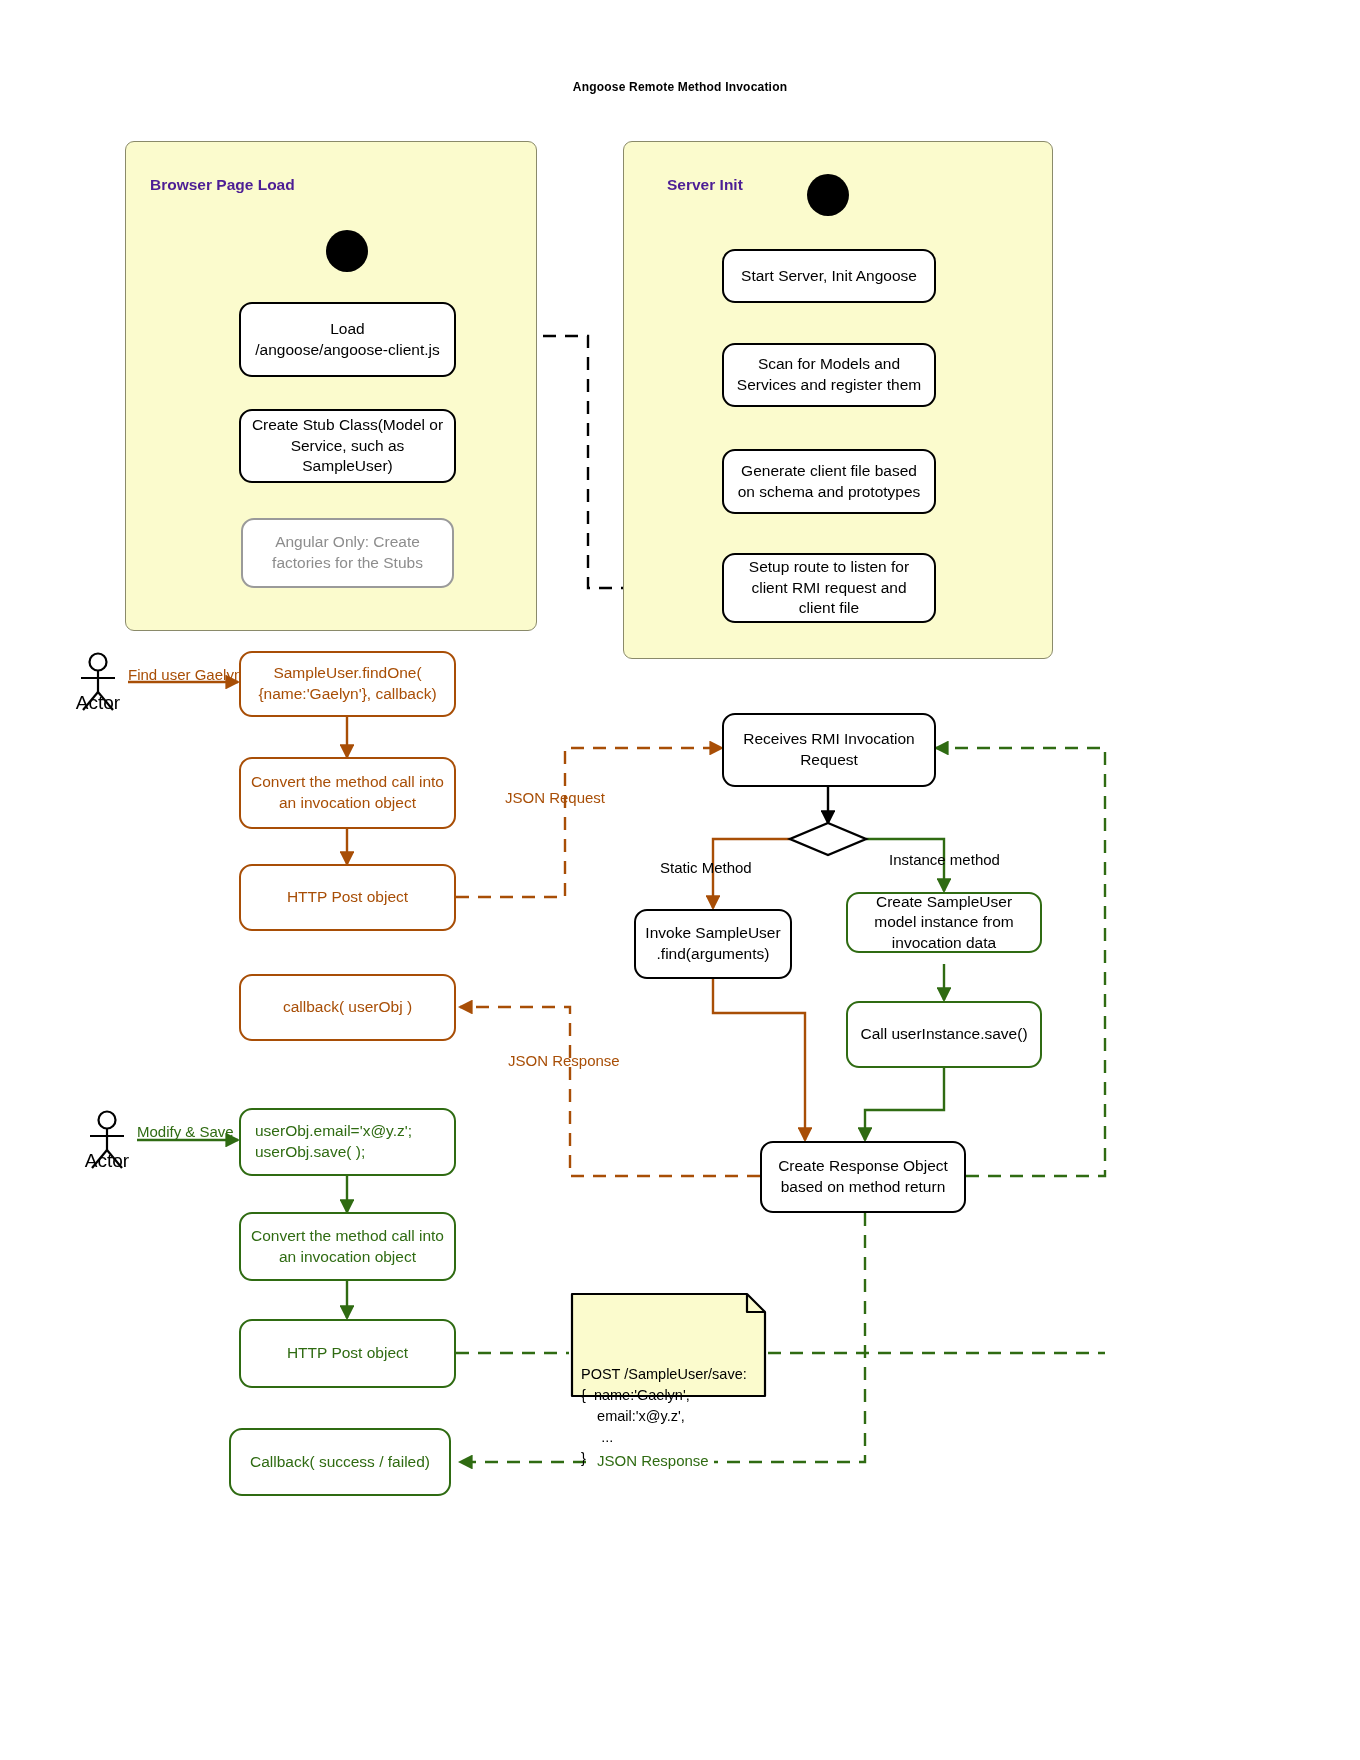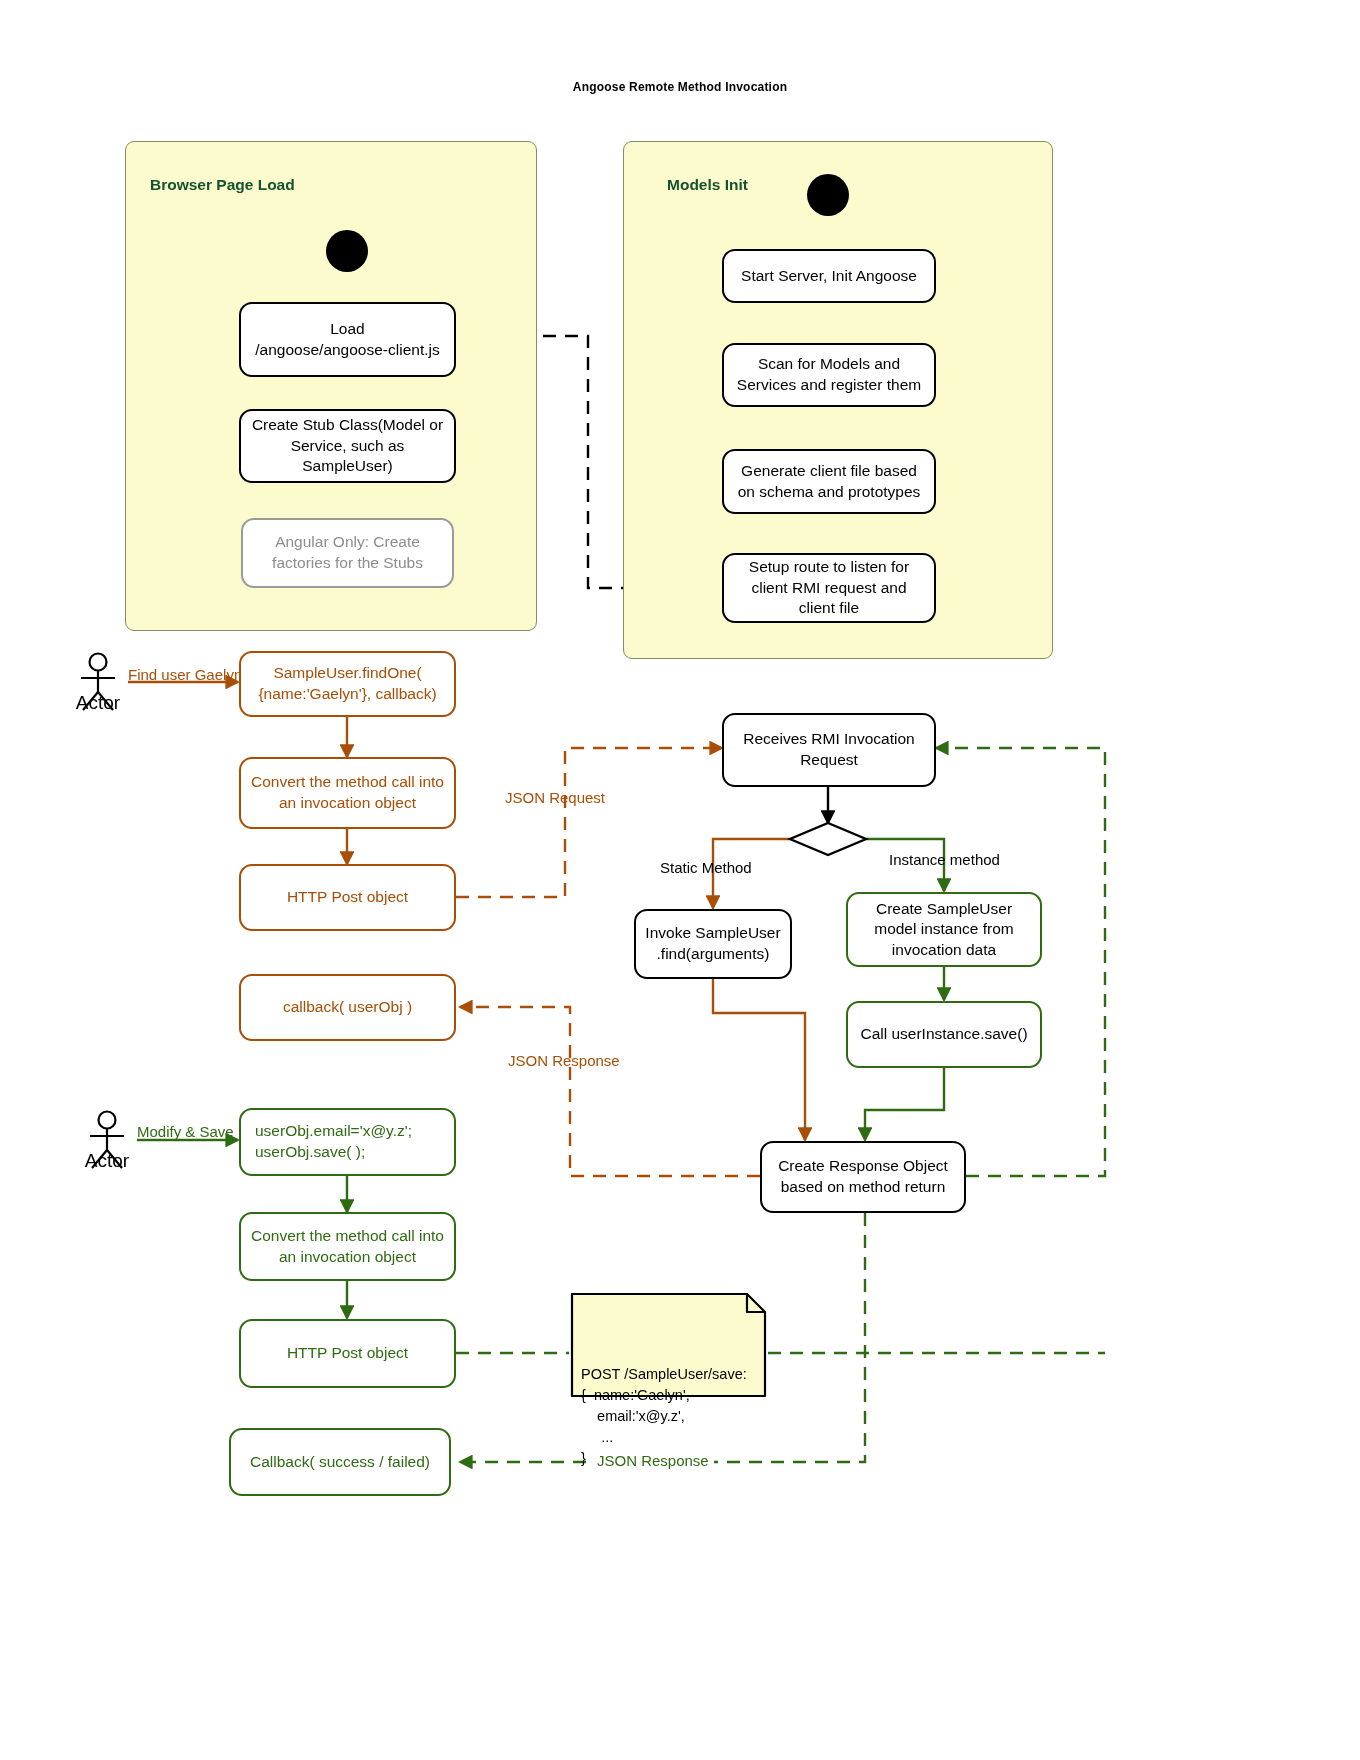--- a/index.html
+++ b/index.html
@@ -15,21 +15,21 @@
     position:absolute;left:0;top:80px;width:1360px;text-align:center;
     font-size:12px;font-weight:bold;color:#000;letter-spacing:0.2px;
   }
 
   
   .frame{
     position:absolute;background:#fbfbcd;border:1.4px solid #8a8a6a;
     border-radius:9px;box-sizing:border-box;
   }
   .frame-title{
-    position:absolute;font-size:15.5px;font-weight:bold;color:#14532d;
+    position:absolute;font-size:15.5px;font-weight:bold;color:#4c1d95;
   }
 
   
   .node{
     position:absolute;box-sizing:border-box;background:#ffffff;
     border:2.4px solid #000;border-radius:13px;
     display:flex;align-items:center;justify-content:center;
     text-align:center;font-size:15.5px;line-height:1.33;color:#000;
     padding:4px 8px;white-space:pre-line;
   }
@@ -128,21 +128,21 @@
       <path d="M865 1213 L865 1462 L460 1462" stroke="#2f6b12" stroke-dasharray="13 9" marker-end="url(#ahG)"></path>
     </g>
 
     <polygon points="828,823 866,839 828,855 790,839" fill="#ffffff" stroke="#000" stroke-width="2.4"></polygon>
   </svg>
 
   <div class="frame" style="left:125px;top:141px;width:412px;height:490px;"></div>
   <div class="frame-title" style="left:150px;top:176px;">Browser Page Load</div>
 
   <div class="frame" style="left:623px;top:141px;width:430px;height:518px;"></div>
-  <div class="frame-title" style="left:667px;top:176px;">Models Init</div>
+  <div class="frame-title" style="left:667px;top:176px;">Server Init</div>
 
   <div class="startdot" style="left:326px;top:230px;width:42px;height:42px;"></div>
   <div class="startdot" style="left:807px;top:174px;width:42px;height:42px;"></div>
 
   <div class="node" style="left:239px;top:302px;width:217px;height:75px;">Load
 /angoose/angoose-client.js</div>
   <div class="node" style="left:239px;top:409px;width:217px;height:74px;">Create Stub Class(Model or
 Service, such as
 SampleUser)</div>
   <div class="node gray thin" style="left:241px;top:518px;width:213px;height:70px;">Angular Only: Create
@@ -180,21 +180,21 @@
   <div class="elabel orange" style="left:508px;top:1052px;">JSON Response</div>
 
   <div class="node" style="left:722px;top:713px;width:214px;height:74px;">Receives RMI Invocation
 Request</div>
 
   <div class="elabel" style="left:660px;top:859px;">Static Method</div>
   <div class="elabel" style="left:889px;top:851px;">Instance method</div>
 
   <div class="node" style="left:634px;top:909px;width:158px;height:70px;">Invoke SampleUser
 .find(arguments)</div>
-  <div class="node green-blk" style="left:846px;top:892px;width:196px;height:75px;">Create SampleUser
+  <div class="node green-blk" style="left:846px;top:892px;width:196px;height:61px;">Create SampleUser
 model instance from
 invocation data</div>
   <div class="node green-blk" style="left:846px;top:1001px;width:196px;height:67px;">Call userInstance.save()</div>
   <div class="node" style="left:760px;top:1141px;width:206px;height:72px;">Create Response Object
 based on method return</div>
 
   <div class="actor" style="left:84px;top:1110px;width:46px;height:62px;">
     <svg width="46" height="62" viewBox="0 0 46 62">
       <circle cx="23" cy="10" r="8.5" fill="none" stroke="#000" stroke-width="2.2"></circle>
       <line x1="23" y1="18.5" x2="23" y2="40" stroke="#000" stroke-width="2.2"></line>

